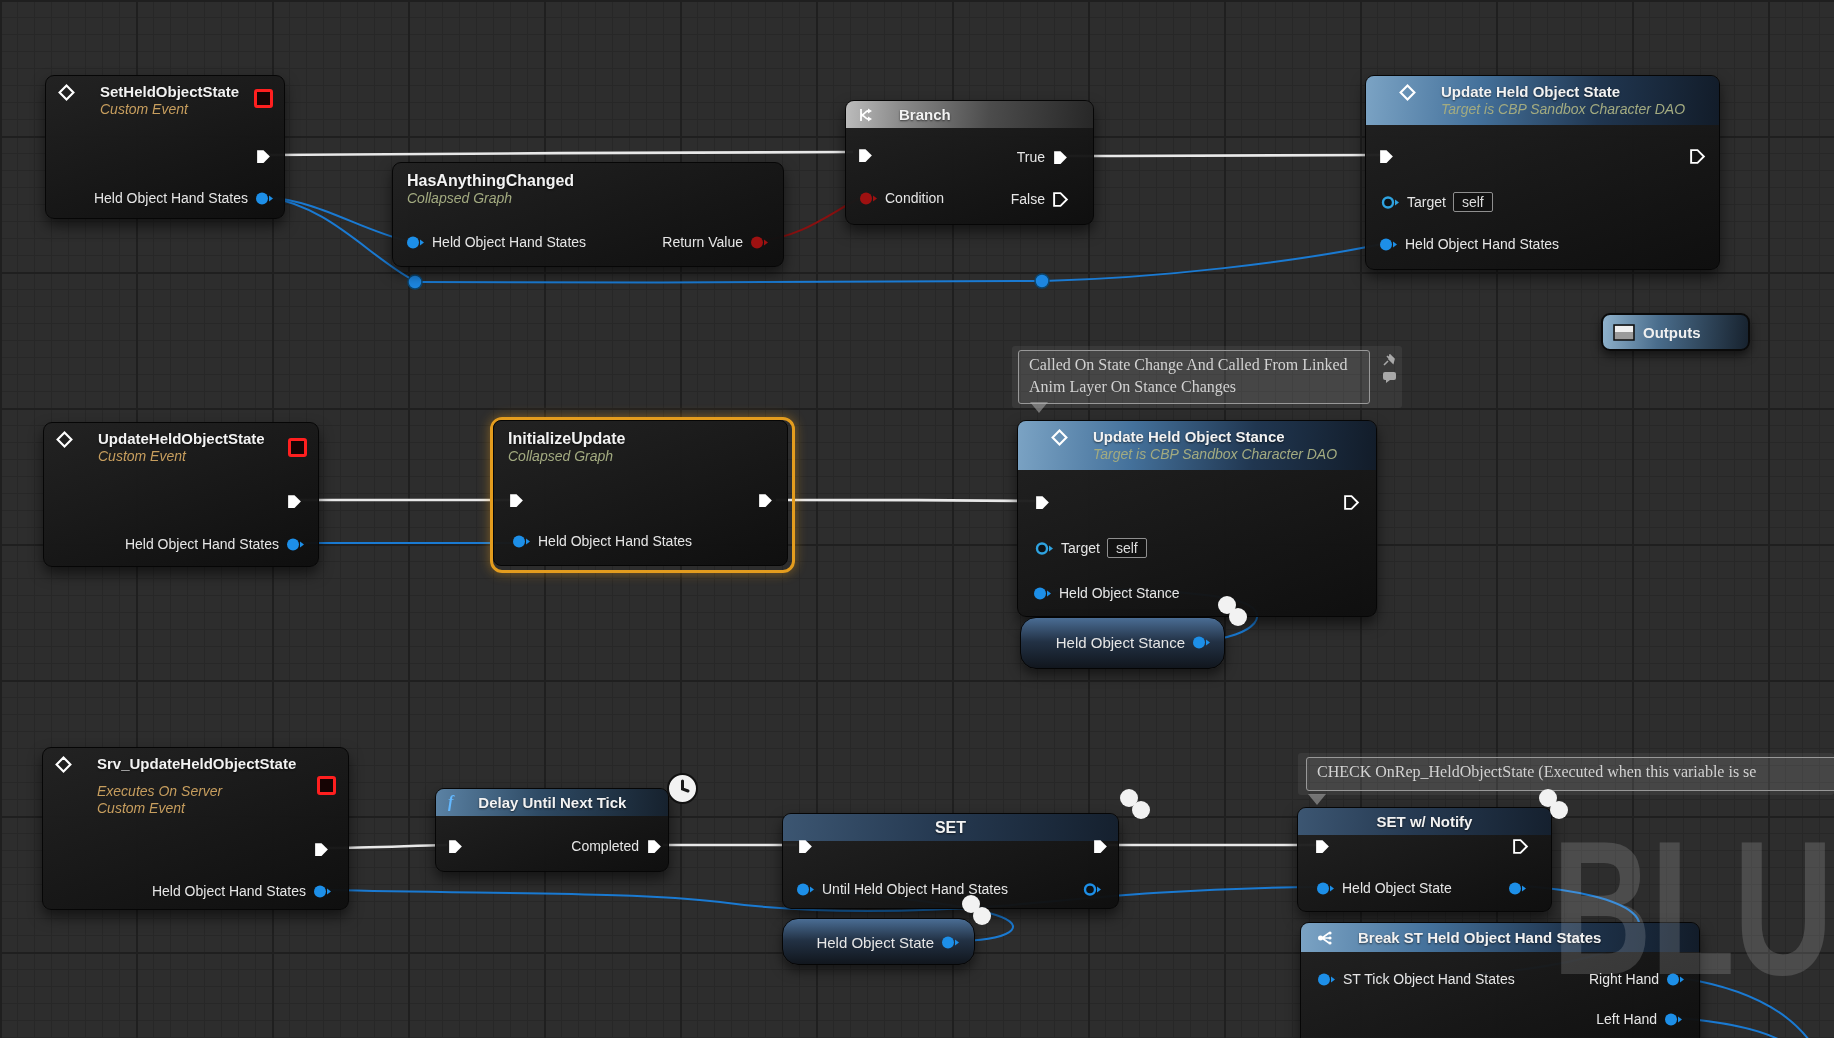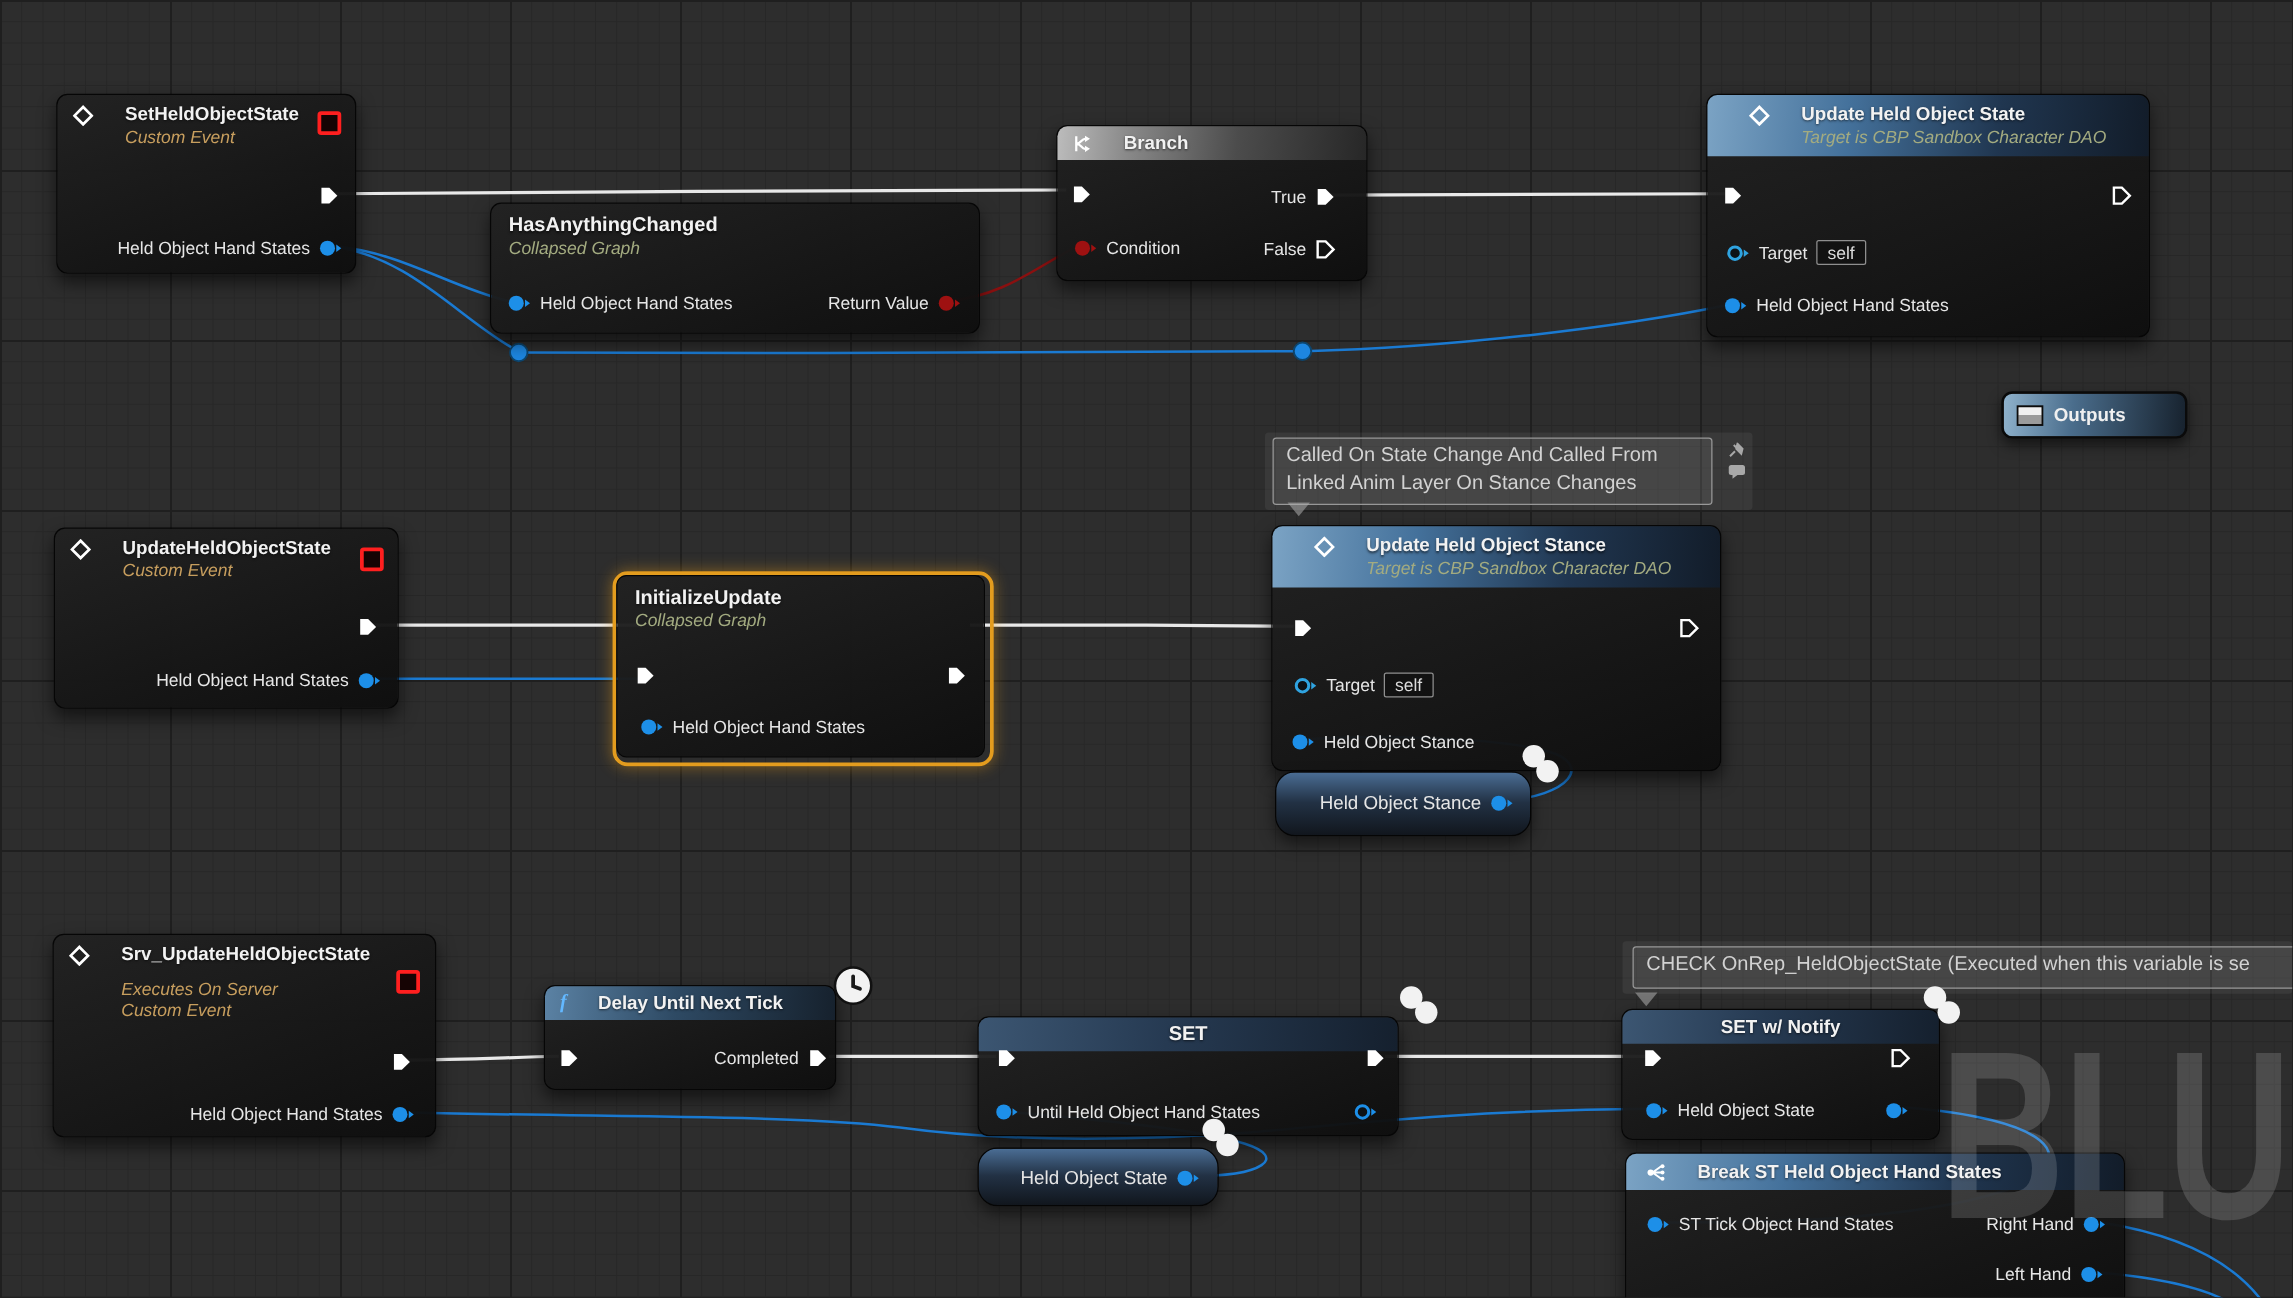--- a/index.html
+++ b/index.html
@@ -40,25 +40,25 @@
   .prow.r{flex-direction:row-reverse;}
   .pinsvg{display:block;flex:none;}
   .selfbox{border:1px solid #8f8f8f;border-radius:2px;background:rgba(0,0,0,.25);color:#dcdcdc;font-size:14px;padding:0 8px;line-height:18px;}
   .delegate{position:absolute;width:13px;height:13px;border:3px solid #ff1f1f;border-radius:3px;background:#160404;}
   .pill{
     position:absolute;z-index:10;border-radius:16px;border:1px solid #050505;
     background:linear-gradient(180deg,#4a6d94 0%,#223144 48%,#11161d 100%);
     box-shadow:0 6px 12px rgba(0,0,0,.5);
   }
   .comment{position:absolute;z-index:12;background:rgba(255,255,255,.06);border-radius:3px;}
-  .cbubble{position:absolute;background:rgba(255,255,255,.07);border:1px solid #989898;border-radius:3px;color:#d2d2d2;font-size:16px;line-height:22px;padding:3px 10px;overflow:hidden;white-space:pre-line;}
+  .cbubble{position:absolute;background:rgba(255,255,255,.07);border:1px solid #989898;border-radius:3px;color:#d2d2d2;font-size:16px;line-height:22px;padding:3px 10px;overflow:hidden;white-space:pre-line;font-family:Liberation Serif, serif;}
   .cbubble.oneline{white-space:nowrap;}
   .ctail{position:absolute;width:0;height:0;border-left:9px solid transparent;border-right:9px solid transparent;border-top:11px solid rgba(175,175,175,.55);}
   .cicons{position:absolute;display:flex;flex-direction:column;gap:4px;}
-  .sel{position:absolute;z-index:10;border:3px solid #e39c1e;border-radius:12px;box-shadow:0 0 12px rgba(238,160,24,.45);margin-top:40px;}
+  .sel{position:absolute;z-index:10;border:3px solid #e39c1e;border-radius:12px;box-shadow:0 0 12px rgba(238,160,24,.45);}
   .sel .node{position:absolute;left:0;top:0;border-radius:8px;box-shadow:none;}
   .outputs-node{
     position:absolute;z-index:10;display:flex;align-items:center;gap:8px;padding:0 14px 0 10px;
     background:linear-gradient(95deg,#8fb2cc 0%,#4a6d8c 38%,#17222e 100%);
     border:2px solid #0a0a0a;border-radius:9px;box-shadow:0 5px 10px rgba(0,0,0,.55);
     font-size:15px;font-weight:700;color:#f0f0f0;
   }
   .clockbadge{position:absolute;width:27px;height:27px;border-radius:50%;background:#f2f2f2;border:2px solid #111;z-index:11;}
   .watermark{
     position:absolute;left:1552px;top:812px;z-index:40;pointer-events:none;

